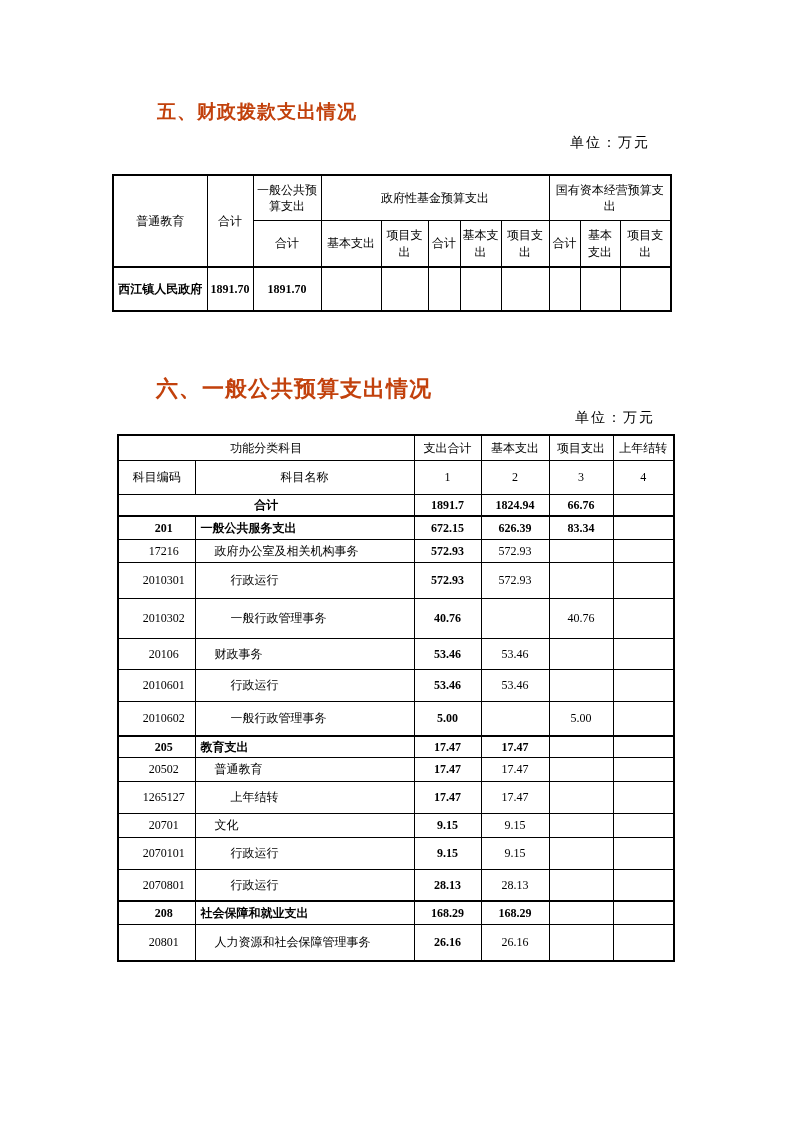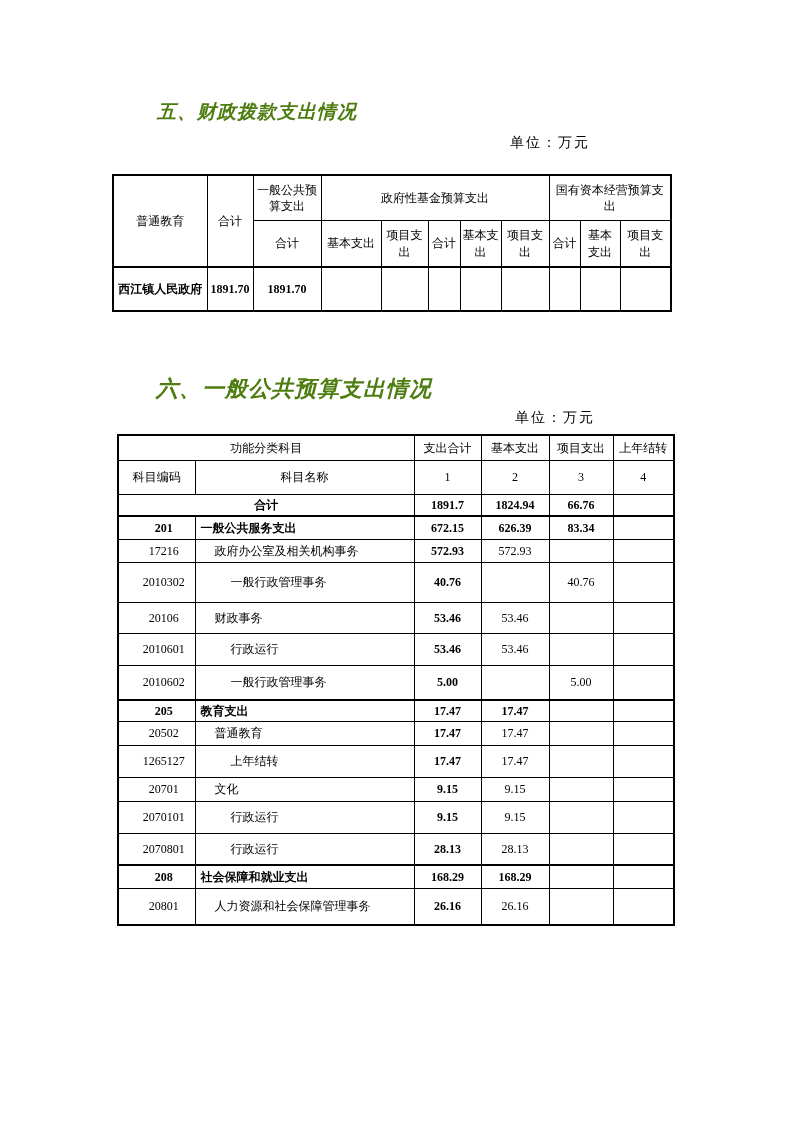--- a/index.html
+++ b/index.html
@@ -9,31 +9,30 @@
     background:#ffffff;
     font-family:"Liberation Serif", serif;
     color:#000;
     overflow:hidden;
     margin:0 auto;
   }
   .sec-title{
     position:absolute;
     font-family:"Liberation Sans", sans-serif;
     font-weight:bold;
-    color:#4d7c0f;
+    color:#c2410c;
     white-space:nowrap;
     letter-spacing:1px;
-    font-style:italic;
   }
   #title1{left:157px;top:99px;font-size:19px;}
   #title2{left:156px;top:374px;font-size:22px;}
   .unit-label{
     position:absolute;
     width:200px;
-    text-align:center;
+    text-align:right;
     font-size:14px;
     font-family:"Liberation Serif", serif;
     letter-spacing:2px;
   }
   #unit1{left:450px;top:134px;}
   #unit2{left:455px;top:409px;}
 
   table{border-collapse:collapse;table-layout:fixed;position:absolute;background:#fff;}
   td,th{
     border:1px solid #000;
@@ -169,20 +168,28 @@
           <td class="num"></td>
         </tr>
         <tr class="" style="height: 23px;">
           <td class="code">17216</td>
           <td class="name lv2">政府办公室及相关机构事务</td>
           <td class="num-total">572.93</td>
           <td class="num">572.93</td>
           <td class="num"></td>
           <td class="num"></td>
         </tr>
+        <tr class="" style="height: 36px;">
+          <td class="code">2010301</td>
+          <td class="name lv3">行政运行</td>
+          <td class="num-total">572.93</td>
+          <td class="num">572.93</td>
+          <td class="num"></td>
+          <td class="num"></td>
+        </tr>
         <tr class="" style="height: 40px;">
           <td class="code">2010302</td>
           <td class="name lv3">一般行政管理事务</td>
           <td class="num-total">40.76</td>
           <td class="num"></td>
           <td class="num">40.76</td>
           <td class="num"></td>
         </tr>
         <tr class="" style="height: 31px;">
           <td class="code">20106</td>

